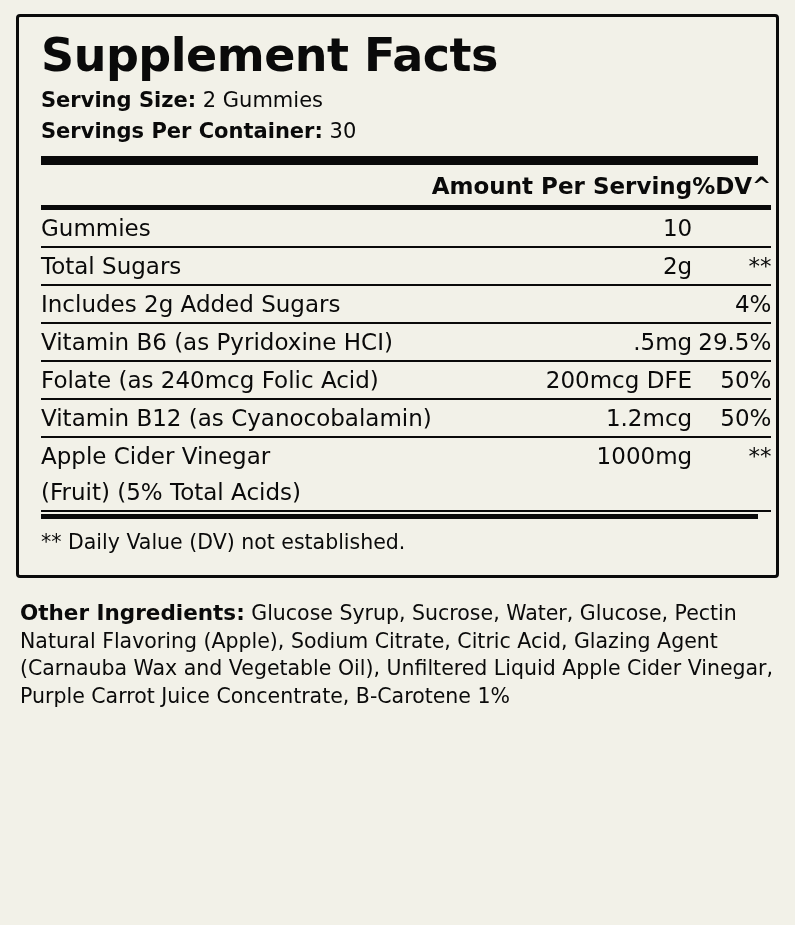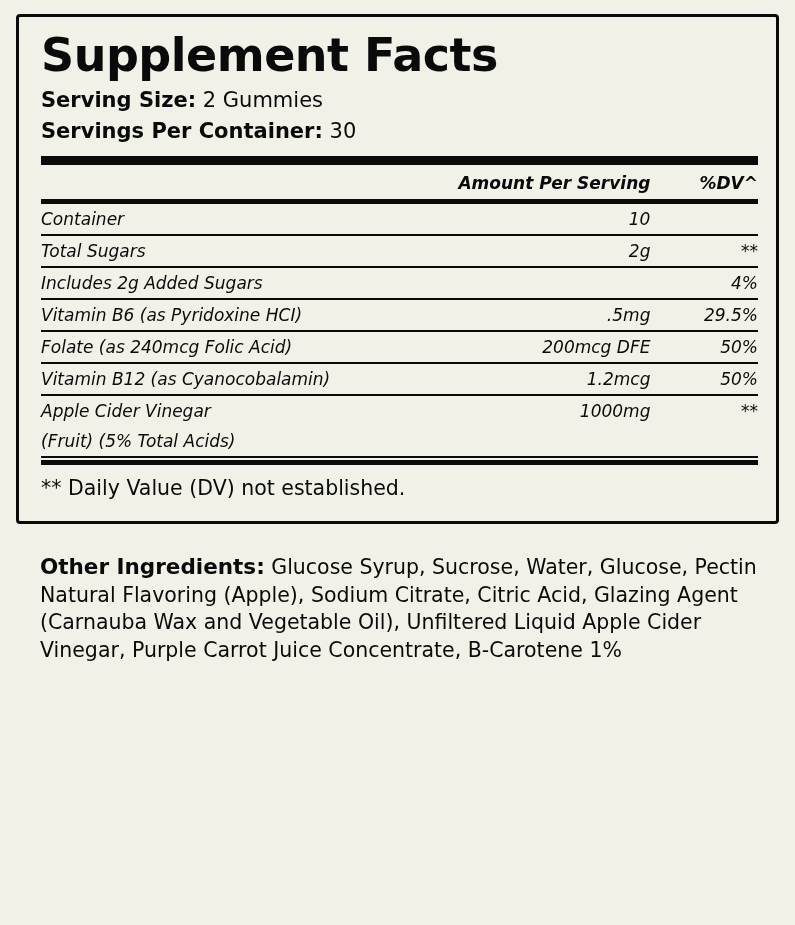--- a/index.html
+++ b/index.html
@@ -50,22 +50,21 @@
   .rule-thick {
     border-bottom: 9px solid #0a0a0a;
     margin: 10px 0 0 0;
   }
   .rule-med {
     border-bottom: 5px solid #0a0a0a;
   }
   table.facts {
     width: 100%;
     border-collapse: collapse;
-    font-size: 17px;
-    font-style: italic;
+    font-size: 23px;
   }
   table.facts td {
     padding: 5px 0 5px 0;
     vertical-align: bottom;
     border-bottom: 2px solid #0a0a0a;
   }
   table.facts tr.head td {
     border-bottom: 5px solid #0a0a0a;
     font-weight: bold;
     padding-top: 8px;
@@ -93,22 +92,21 @@
   .indent1 { padding-left: 28px; }
   .indent2 { padding-left: 52px; }
   .footnotes {
     font-size: 20.5px;
     line-height: 1.55;
     padding-top: 8px;
   }
   .other {
     font-size: 20.5px;
     line-height: 1.35;
-    padding: 28px 4px 0 4px;
-    margin-left: 20px;
+    padding: 20px 4px 0 4px;
   }
   .other b {
     font-weight: bold;
     font-size: 21.5px;
   }
 </style>
 </head>
 <body>
 
 <div class="page">
@@ -131,21 +129,21 @@
 
     <table class="facts">
       <tbody>
         <tr class="head">
           <td class="name"></td>
           <td class="amount">Amount Per Serving</td>
           <td class="dv">%DV^</td>
         </tr>
 
         <tr>
-          <td class="name">Container</td>
+          <td class="name">Gummies</td>
           <td class="amount">10</td>
           <td class="dv"></td>
         </tr>
 
 
         <tr>
           <td class="name indent1">Total Sugars</td>
           <td class="amount">2g</td>
           <td class="dv">**</td>
         </tr>

